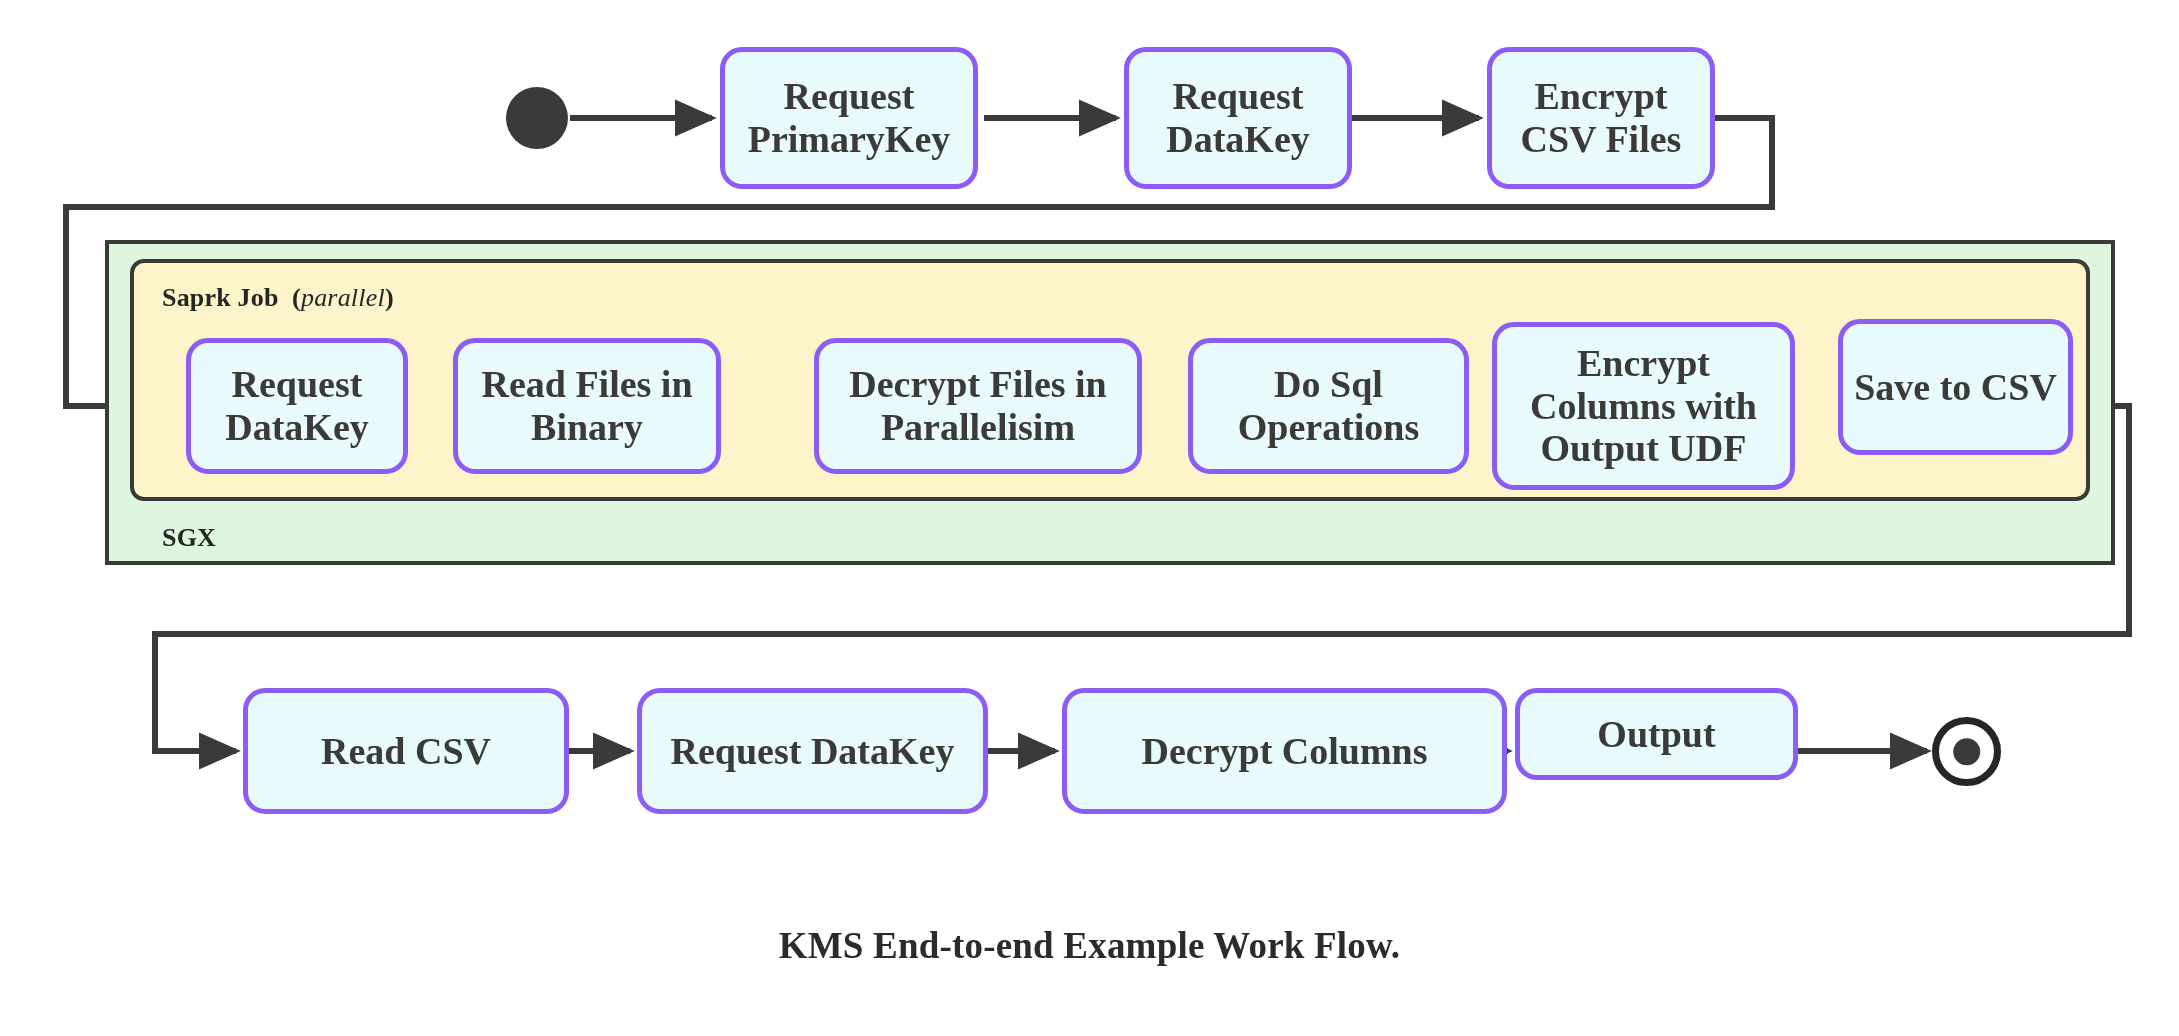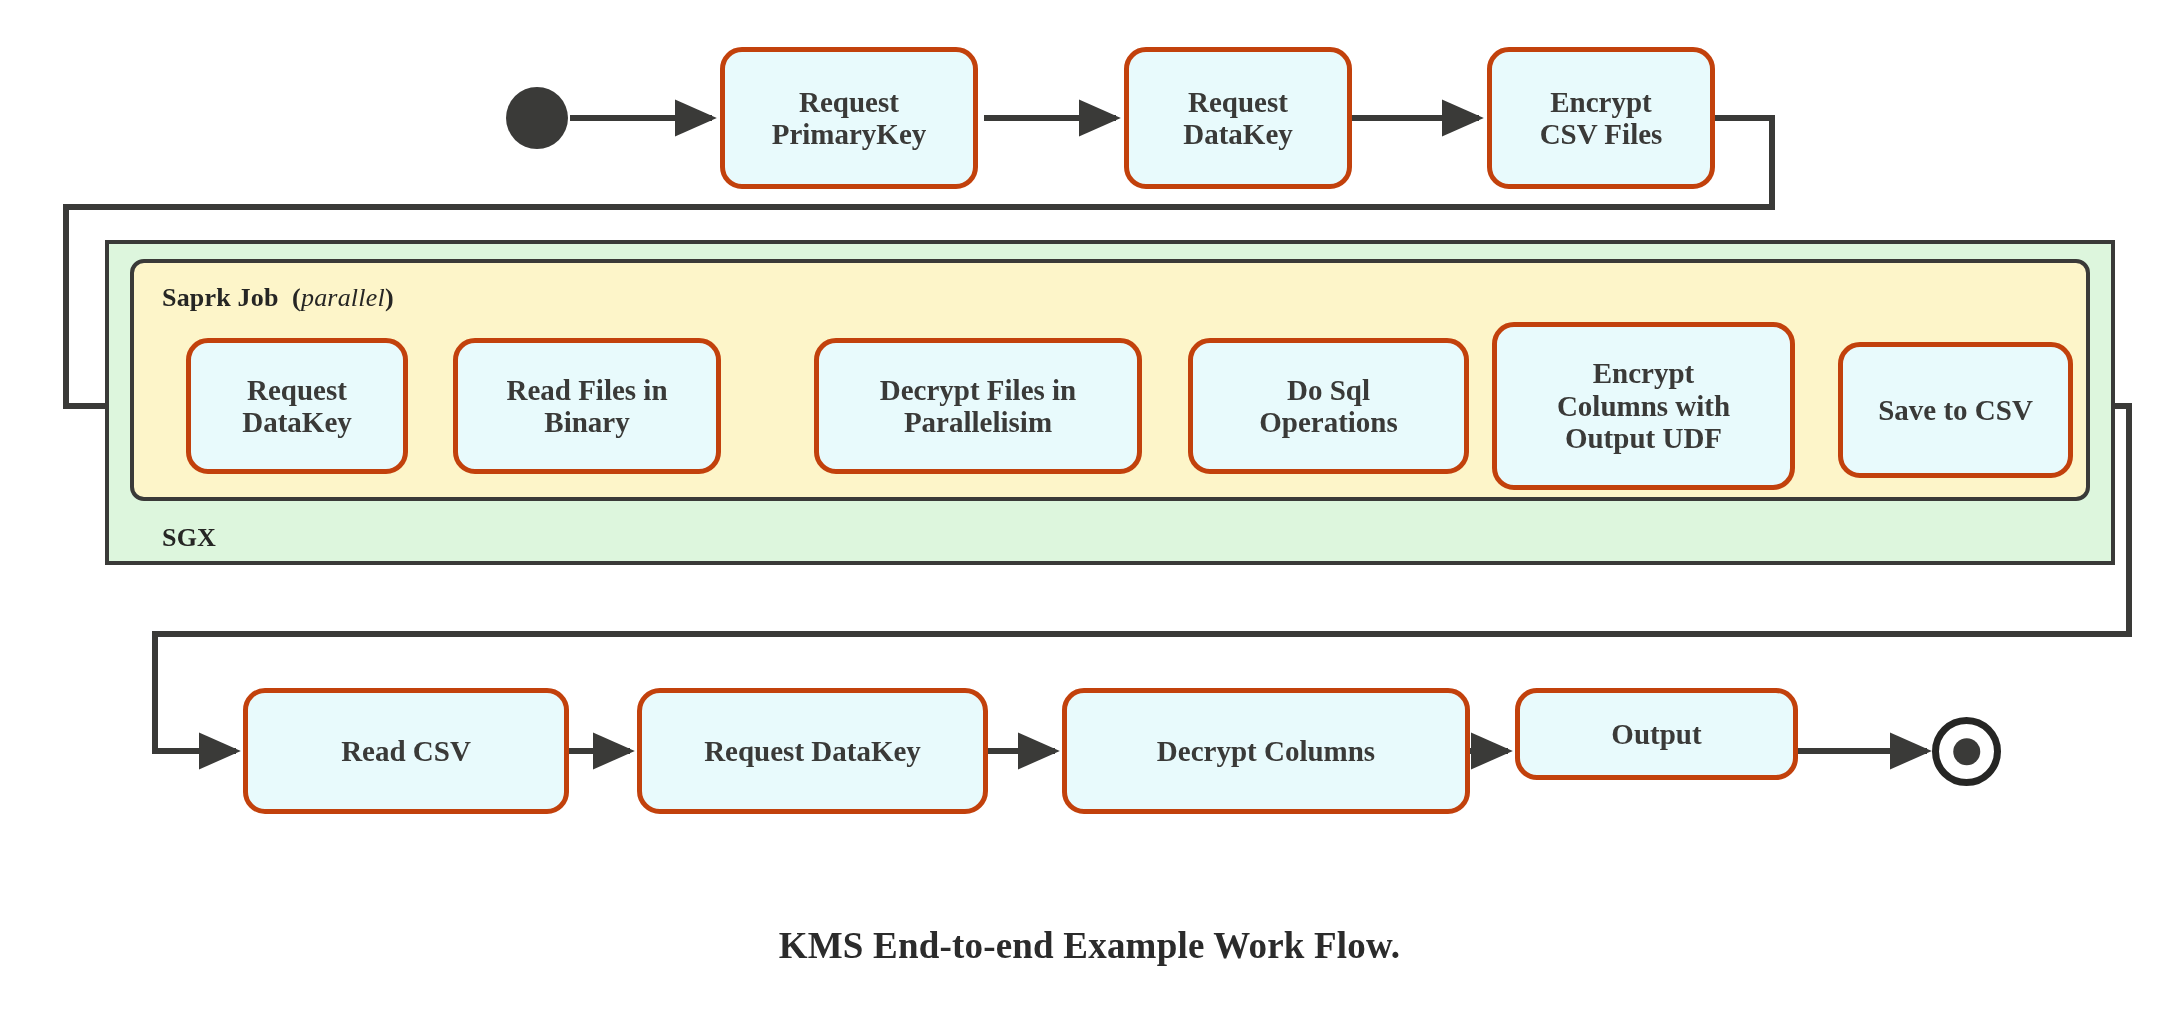--- a/index.html
+++ b/index.html
@@ -48,29 +48,29 @@
   }
   .container-label .ital {
     font-style: italic;
     font-weight: normal;
   }
   
   .node {
     position: absolute;
     box-sizing: border-box;
     background: #e8fafc;
-    border: 5px solid #c2410c;
+    border: 5px solid #8b5cf6;
     border-radius: 22px;
     display: flex;
     align-items: center;
     justify-content: center;
     text-align: center;
     color: #3a3a38;
     font-weight: bold;
-    font-size: 29px;
+    font-size: 38px;
     line-height: 1.12;
     padding: 2px 6px;
   }
   .node span { display: block; }
   
   .start-node {
     position: absolute;
     border-radius: 50%;
     background: #3a3a38;
   }
@@ -201,39 +201,39 @@
   </div>
 
   <div class="node" style="left:1492px; top:322px; width:303px; height:168px;">
     <div>
       <span>Encrypt</span>
       <span>Columns with</span>
       <span>Output UDF</span>
     </div>
   </div>
 
-  <div class="node" style="left:1838px; top:342px; width:235px; height:136px;">
+  <div class="node" style="left:1838px; top:319px; width:235px; height:136px;">
     <div>
       <span>Save to CSV</span>
     </div>
   </div>
 
   <div class="node" style="left:243px; top:688px; width:326px; height:126px;">
     <div>
       <span>Read CSV</span>
     </div>
   </div>
 
   <div class="node" style="left:637px; top:688px; width:351px; height:126px;border-radius:23px;">
     <div>
       <span>Request DataKey</span>
     </div>
   </div>
 
-  <div class="node" style="left:1062px; top:688px; width:408px; height:126px;">
+  <div class="node" style="left:1062px; top:688px; width:445px; height:126px;">
     <div>
       <span>Decrypt Columns</span>
     </div>
   </div>
 
   <div class="node" style="left:1515px; top:688px; width:283px; height:92px;">
     <div>
       <span>Output</span>
     </div>
   </div>

